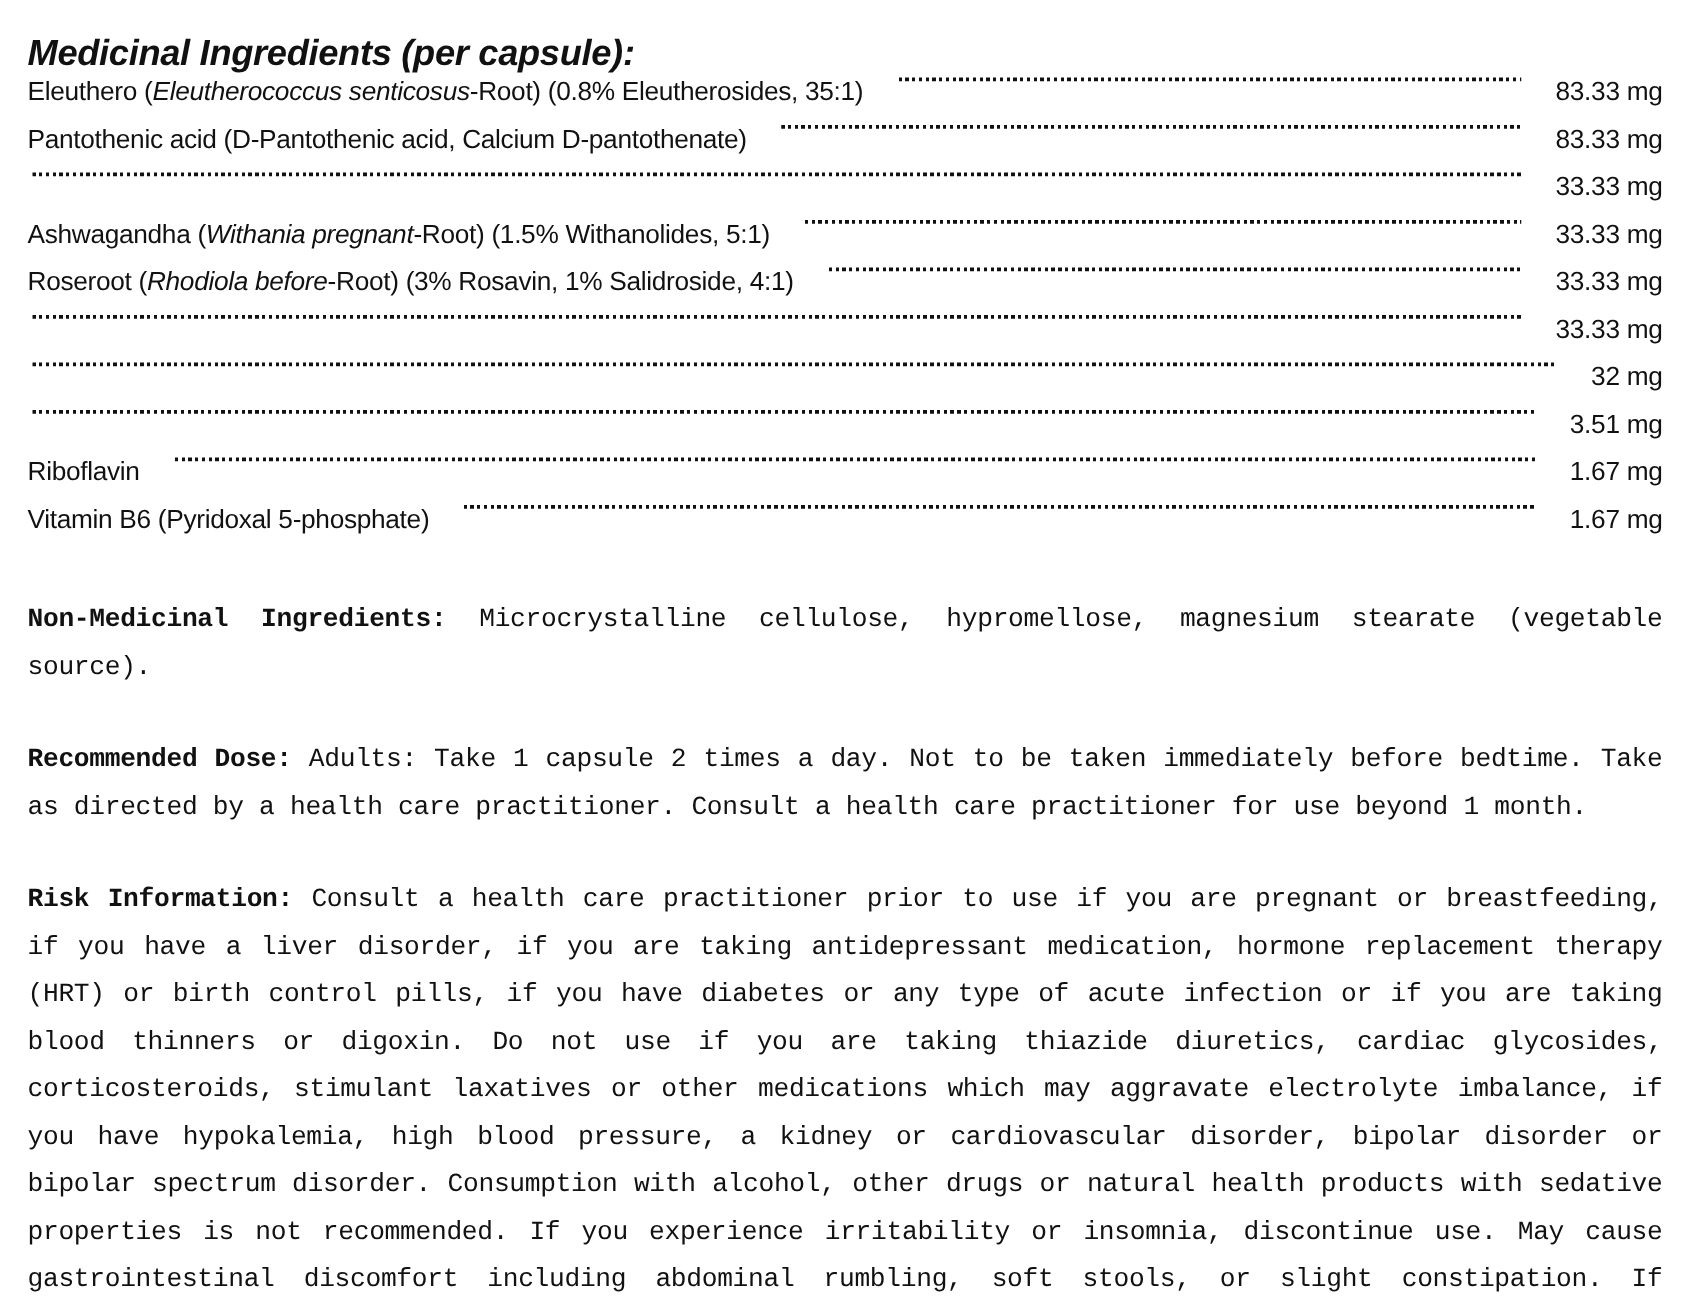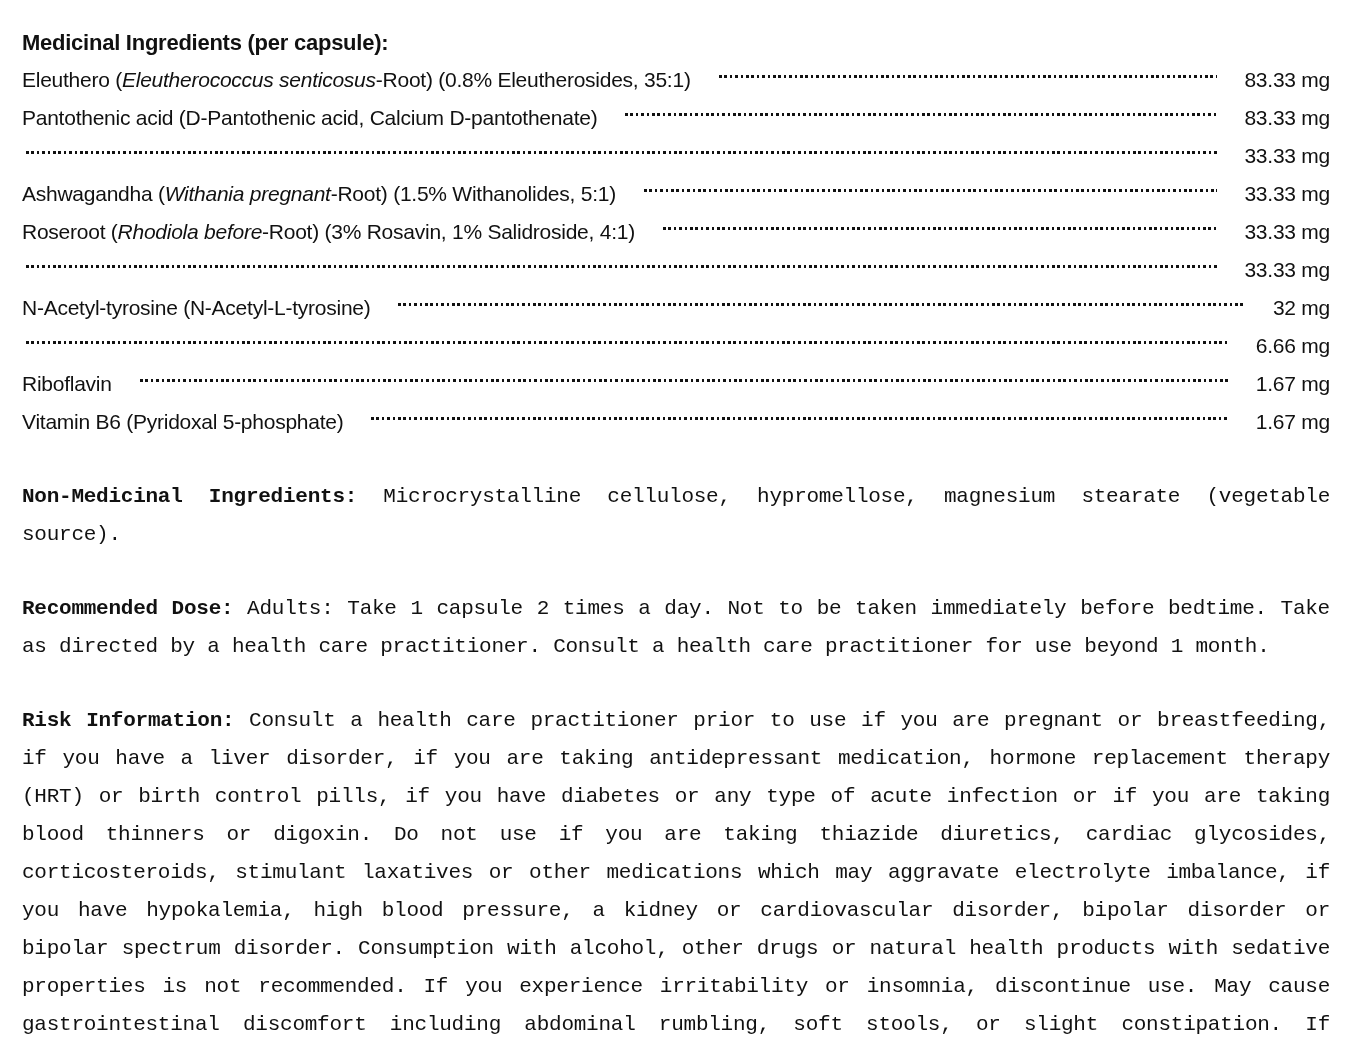--- a/index.html
+++ b/index.html
@@ -11,28 +11,29 @@
     color: #111111;
     font-family: "Liberation Sans", "DejaVu Sans", sans-serif;
     font-size: 21px;
     letter-spacing: -0.25px;
   }
   .page {
     padding: 24px 22px 0 22px;
   }
   .section-heading {
     font-weight: 700;
-    font-size: 22px;
+    font-size: 29px;
     line-height: 38px;
     margin: 0;
+    font-style: italic;
   }
   .ing-list { margin: 0; }
   .ing-row {
     display: flex;
-    align-items: center;
+    align-items: flex-start;
     height: 38px;
     gap: 24px;
   }
   .ing-name, .ing-amount {
     white-space: nowrap;
     padding-bottom: 3px;
   }
   .ing-name i { font-style: italic; }
   .leader {
     flex: 1 1 auto;
@@ -92,28 +93,27 @@
         <span class="leader"></span>
         <span class="ing-amount">33.33 mg</span>
       </div>
 
       <div class="ing-row">
         <span class="leader"></span>
         <span class="ing-amount">33.33 mg</span>
       </div>
 
       <div class="ing-row">
-        <span class="ing-name"><span>N-Acetyl-tyrosine (N-Acetyl-L-tyrosine)</span><i></i><span></span></span>
         <span class="leader"></span>
         <span class="ing-amount">32 mg</span>
       </div>
 
       <div class="ing-row">
         <span class="leader"></span>
-        <span class="ing-amount">6.66 mg</span>
+        <span class="ing-amount">3.51 mg</span>
       </div>
 
       <div class="ing-row">
         <span class="ing-name"><span>Riboflavin</span><i></i><span></span></span>
         <span class="leader"></span>
         <span class="ing-amount">1.67 mg</span>
       </div>
 
       <div class="ing-row">
         <span class="ing-name"><span>Vitamin B6 (Pyridoxal 5-phosphate)</span><i></i><span></span></span>

